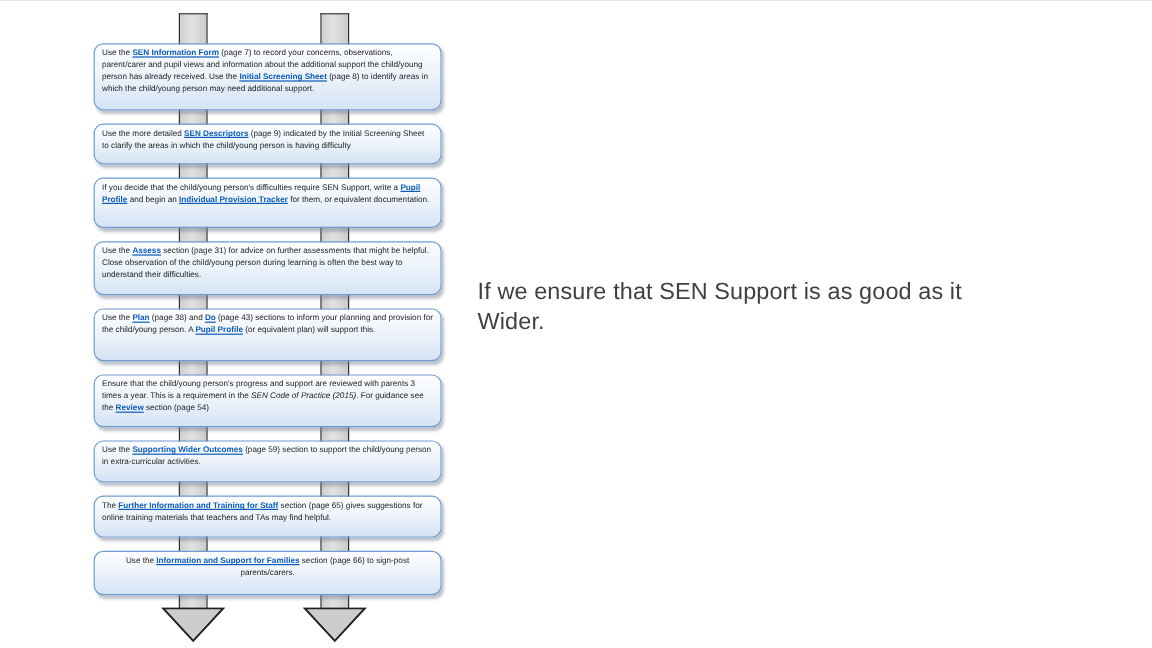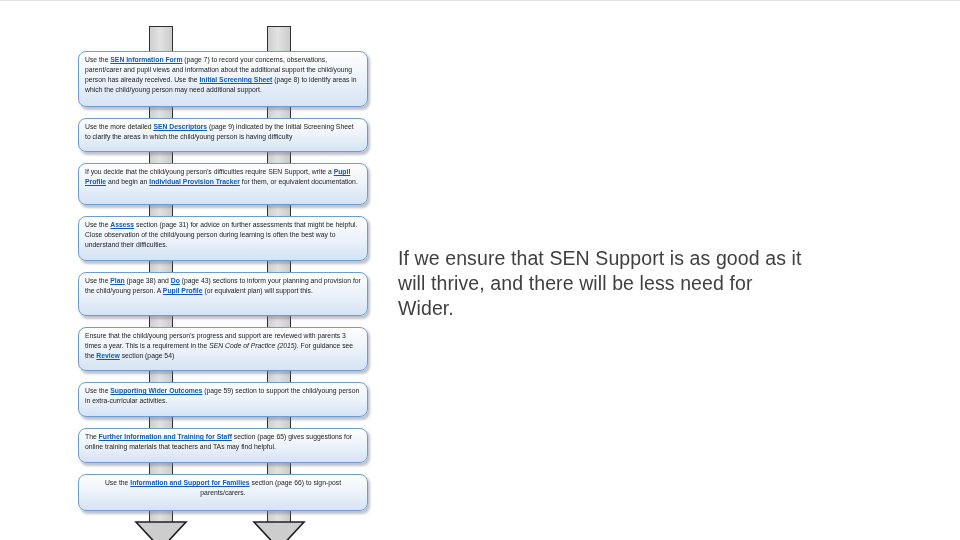--- a/index.html
+++ b/index.html
@@ -1,21 +1,21 @@
 <!DOCTYPE html>
 <html style="--box-border: #6f9bd2; --box-fill-top: #fdfeff; --box-fill-bottom: #d5e3f4; --link: #0b5cba; --text: #1c1c1c; --callout-text: #404040; --connector-fill: #d9d9d9; --connector-border: #2f2f2f;"><head>
 <meta charset="utf-8">
 <style>
   html,body{margin:0;padding:0;background:#ffffff;}
   body{
     width:960px;height:540px;position:relative;overflow:hidden;
     font-family:"Liberation Sans","DejaVu Sans",sans-serif;
     border-top:1px solid #e3e3e3;box-sizing:border-box;
   }
-  .slide{position:absolute;inset:0;background:#ffffff;margin-top:15px;}
+  .slide{position:absolute;inset:0;background:#ffffff;}
 
   
   .flow{position:absolute;left:0;top:0;width:420px;height:540px;}
 
   .shaft{
     position:absolute;top:10px;height:498px;width:22px;
     background:linear-gradient(to right,#cfcfcf,#e2e2e2 45%,#cbcbcb);
     border-left:1px solid var(--connector-border,#2f2f2f);
     border-right:1px solid var(--connector-border,#2f2f2f);
     border-top:1px solid var(--connector-border,#2f2f2f);
@@ -73,17 +73,16 @@
         <div class="box" style="min-height: 44px;"><span class="seg-plain">Use the </span><span class="seg-link">Plan</span><span class="seg-plain"> (page 38) and </span><span class="seg-link">Do</span><span class="seg-plain"> (page 43) sections to inform your planning and provision for the child/young person.  A </span><span class="seg-link">Pupil Profile</span><span class="seg-plain"> (or equivalent plan) will support this.</span></div>
         <div class="box" style="min-height: 44px;"><span class="seg-plain">Ensure that the child/young person's progress and support are reviewed with parents 3 times a year. This is a requirement in the </span><span class="seg-italic">SEN Code of Practice (2015)</span><span class="seg-plain">. For guidance see the </span><span class="seg-link">Review</span><span class="seg-plain"> section (page 54)</span></div>
         <div class="box" style="min-height: 35px;"><span class="seg-plain">Use the </span><span class="seg-link">Supporting Wider Outcomes</span><span class="seg-plain"> (page 59) section to support the child/young person in extra-curricular activities.</span></div>
         <div class="box" style="min-height: 35px;"><span class="seg-plain">The </span><span class="seg-link">Further Information and Training for Staff</span><span class="seg-plain"> section (page 65) gives suggestions for online training materials that teachers and TAs may find helpful.</span></div>
         <div class="box" style="min-height: 37px; text-align: center;"><span class="seg-plain">Use the </span><span class="seg-link">Information and Support for Families</span><span class="seg-plain"> section (page 66) to sign-post parents/carers.</span></div>
       </div>
   </div>
 
   <div class="callout" id="callout">
       <div>If we ensure that SEN Support is as good as it</div>
-      <div>will thrive, and there will be less need for</div>
       <div>Wider.</div>
     </div>
 
 </div>
 
 </body></html>

